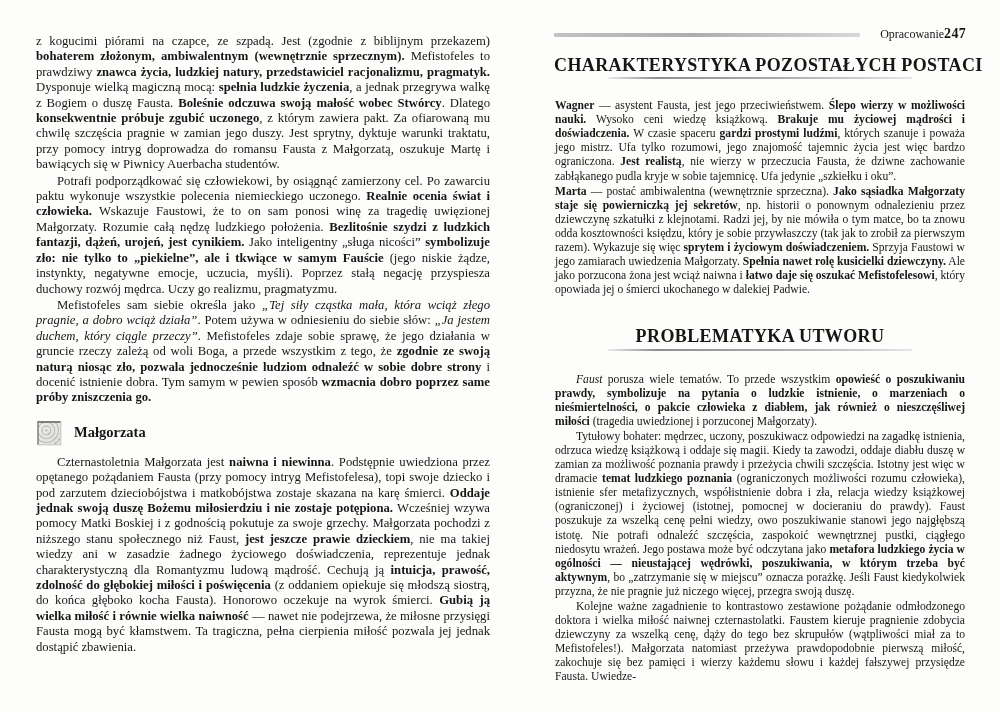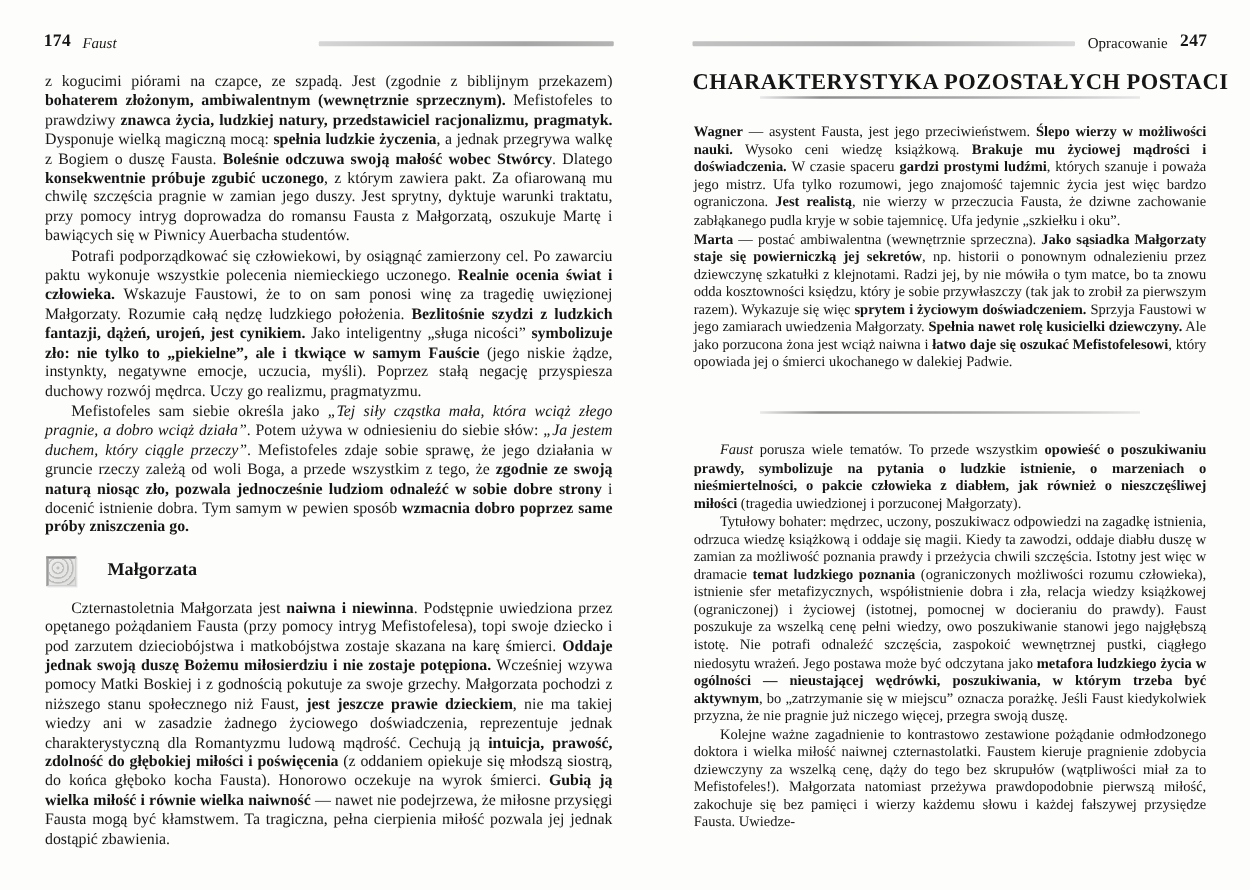--- a/index.html
+++ b/index.html
@@ -18,21 +18,21 @@
   .page.right { left: 554px; width: 412px; }
 
   
   .pg-header {
     display: flex; align-items: center; height: 24px;
   }
   .pnum  { font-weight: bold; font-size: 14px; letter-spacing: 0.3px; }
   .ptitle { font-size: 12px; }
   .ptitle.it { font-style: italic; }
   .page.left .pnum { margin-right: 9px; }
-  .page.right .ptitle { margin-right: 10px; }
+  .page.right .ptitle { }
   .hbar { height: 4px; border-radius: 1px; }
   .page.left .hbar {
     margin-left: auto; width: 236px; align-self: center; margin-top: 2px;
     background: linear-gradient(to right, #d6d6d6, #a6a6a6 70%, #b4b4b4);
   }
   .page.right .hbar {
     width: 306px; margin-right: auto; margin-top: 2px;
     background: linear-gradient(to right, #c2c2c2, #adadad 45%, #d8d8d8);
   }
 
@@ -40,21 +40,21 @@
   .pg-body { margin-top: 12px; text-align: justify; }
   .page.left  .pg-body { font-size: 12.7px; line-height: 15.4px; }
   .page.right .pg-body { font-size: 11.6px; line-height: 14.1px; }
   .para { margin: 1px; }
   .para.indent { text-indent: 21px; }
   .para b { font-weight: bold; }
   .para i { font-style: italic; }
 
   
   .sec-head {
-    display: flex; align-items: center; gap: 25px;
+    display: flex; align-items: center; gap: 13px;
     margin: 15px 0 10px 2px; text-indent: 0;
   }
   .ornament {
     width: 21px; height: 21px; flex: none;
     background:
       repeating-radial-gradient(circle at 35% 35%,
         rgba(125,125,125,0.38) 0 0.8px, transparent 1.6px 3.8px),
       linear-gradient(135deg, #ededeb, #dededc);
     border-top: 2px solid #808080;
     border-left: 2px solid #9b9b9b;
@@ -76,25 +76,20 @@
     background: linear-gradient(to right,
       #e9e9e9, #8e8e8e 16%, #a9a9a9 55%, #cfcfcf 85%, #e7e7e7);
   }
 </style>
 </head>
 <body>
 
 <div class="spread">
 
   <div class="page left">
-    <div class="pg-header">
-      <span class="pnum">174</span>
-      <span class="ptitle it">Faust</span>
-      <span class="hbar"></span>
-    </div>
     <div class="pg-body">
         <p class="para"><span>z kogucimi piórami na czapce, ze szpadą. Jest (zgodnie z biblijnym przekazem) </span><b>bohaterem złożonym, ambiwalentnym (wewnętrznie sprzecznym).</b><span> Mefistofeles to prawdziwy </span><b>znawca życia, ludzkiej natury, przedstawiciel racjonalizmu, pragmatyk.</b><span> Dysponuje wielką magiczną mocą: </span><b>spełnia ludzkie życzenia</b><span>, a jednak przegrywa walkę z Bogiem o duszę Fausta. </span><b>Boleśnie odczuwa swoją małość wobec Stwórcy</b><span>. Dlatego </span><b>konsekwentnie próbuje zgubić uczonego</b><span>, z którym zawiera pakt. Za ofiarowaną mu chwilę szczęścia pragnie w zamian jego duszy. Jest sprytny, dyktuje warunki traktatu, przy pomocy intryg doprowadza do romansu Fausta z Małgorzatą, oszukuje Martę i bawiących się w Piwnicy Auerbacha studentów.</span></p>
         <p class="para indent"><span>Potrafi podporządkować się człowiekowi, by osiągnąć zamierzony cel. Po zawarciu paktu wykonuje wszystkie polecenia niemieckiego uczonego. </span><b>Realnie ocenia świat i człowieka.</b><span> Wskazuje Faustowi, że to on sam ponosi winę za tragedię uwięzionej Małgorzaty. Rozumie całą nędzę ludzkiego położenia. </span><b>Bezlitośnie szydzi z ludzkich fantazji, dążeń, urojeń, jest cynikiem.</b><span> Jako inteligentny „sługa nicości” </span><b>symbolizuje zło: nie tylko to „piekielne”, ale i tkwiące w samym Fauście</b><span> (jego niskie żądze, instynkty, negatywne emocje, uczucia, myśli). Poprzez stałą negację przyspiesza duchowy rozwój mędrca. Uczy go realizmu, pragmatyzmu.</span></p>
         <p class="para indent"><span>Mefistofeles sam siebie określa jako </span><i>„Tej siły cząstka mała, która wciąż złego pragnie, a dobro wciąż działa”</i><span>. Potem używa w odniesieniu do siebie słów: </span><i>„Ja jestem duchem, który ciągle przeczy”</i><span>. Mefistofeles zdaje sobie sprawę, że jego działania w gruncie rzeczy zależą od woli Boga, a przede wszystkim z tego, że </span><b>zgodnie ze swoją naturą niosąc zło, pozwala jednocześnie ludziom odnaleźć w sobie dobre strony</b><span> i docenić istnienie dobra. Tym samym w pewien sposób </span><b>wzmacnia dobro poprzez same próby zniszczenia go.</b></p>
         <div class="sec-head">
           <span class="ornament"></span>
           <span class="sec-title">Małgorzata</span>
         </div>
         <p class="para indent"><span>Czternastoletnia Małgorzata jest </span><b>naiwna i niewinna</b><span>. Podstępnie uwiedziona przez opętanego pożądaniem Fausta (przy pomocy intryg Mefistofelesa), topi swoje dziecko i pod zarzutem dzieciobójstwa i matkobójstwa zostaje skazana na karę śmierci. </span><b>Oddaje jednak swoją duszę Bożemu miłosierdziu i nie zostaje potępiona.</b><span> Wcześniej wzywa pomocy Matki Boskiej i z godnością pokutuje za swoje grzechy. Małgorzata pochodzi z niższego stanu społecznego niż Faust, </span><b>jest jeszcze prawie dzieckiem</b><span>, nie ma takiej wiedzy ani w zasadzie żadnego życiowego doświadczenia, reprezentuje jednak charakterystyczną dla Romantyzmu ludową mądrość. Cechują ją </span><b>intuicja, prawość, zdolność do głębokiej miłości i poświęcenia</b><span> (z oddaniem opiekuje się młodszą siostrą, do końca głęboko kocha Fausta). Honorowo oczekuje na wyrok śmierci. </span><b>Gubią ją wielka miłość i równie wielka naiwność</b><span> — nawet nie podejrzewa, że miłosne przysięgi Fausta mogą być kłamstwem. Ta tragiczna, pełna cierpienia miłość pozwala jej jednak dostąpić zbawienia.</span></p>
       </div>
@@ -107,20 +102,21 @@
       <span class="pnum">247</span>
     </div>
     <div class="pg-body">
         <div class="box-head">
           <div class="box-title">CHARAKTERYSTYKA POZOSTAŁYCH POSTACI</div>
           <div class="box-rule"></div>
         </div>
         <p class="para"><b>Wagner</b><span> — asystent Fausta, jest jego przeciwieństwem. </span><b>Ślepo wierzy w możliwości nauki.</b><span> Wysoko ceni wiedzę książkową. </span><b>Brakuje mu życiowej mądrości i doświadczenia.</b><span> W czasie spaceru </span><b>gardzi prostymi ludźmi</b><span>, których szanuje i poważa jego mistrz. Ufa tylko rozumowi, jego znajomość tajemnic życia jest więc bardzo ograniczona. </span><b>Jest realistą</b><span>, nie wierzy w przeczucia Fausta, że dziwne zachowanie zabłąkanego pudla kryje w sobie tajemnicę. Ufa jedynie „szkiełku i oku”.</span></p>
         <p class="para"><b>Marta</b><span> — postać ambiwalentna (wewnętrznie sprzeczna). </span><b>Jako sąsiadka Małgorzaty staje się powierniczką jej sekretów</b><span>, np. historii o ponownym odnalezieniu przez dziewczynę szkatułki z klejnotami. Radzi jej, by nie mówiła o tym matce, bo ta znowu odda kosztowności księdzu, który je sobie przywłaszczy (tak jak to zrobił za pierwszym razem). Wykazuje się więc </span><b>sprytem i życiowym doświadczeniem.</b><span> Sprzyja Faustowi w jego zamiarach uwiedzenia Małgorzaty. </span><b>Spełnia nawet rolę kusicielki dziewczyny.</b><span> Ale jako porzucona żona jest wciąż naiwna i </span><b>łatwo daje się oszukać Mefistofelesowi</b><span>, który opowiada jej o śmierci ukochanego w dalekiej Padwie.</span></p>
         <div class="box-head second">
+          <div class="box-title">PROBLEMATYKA UTWORU</div>
           <div class="box-rule"></div>
         </div>
         <p class="para indent"><i>Faust</i><span> porusza wiele tematów. To przede wszystkim </span><b>opowieść o poszukiwaniu prawdy, symbolizuje na pytania o ludzkie istnienie, o marzeniach o nieśmiertelności, o pakcie człowieka z diabłem, jak również o nieszczęśliwej miłości</b><span> (tragedia uwiedzionej i porzuconej Małgorzaty).</span></p>
         <p class="para indent"><span>Tytułowy bohater: mędrzec, uczony, poszukiwacz odpowiedzi na zagadkę istnienia, odrzuca wiedzę książkową i oddaje się magii. Kiedy ta zawodzi, oddaje diabłu duszę w zamian za możliwość poznania prawdy i przeżycia chwili szczęścia. Istotny jest więc w dramacie </span><b>temat ludzkiego poznania</b><span> (ograniczonych możliwości rozumu człowieka), istnienie sfer metafizycznych, współistnienie dobra i zła, relacja wiedzy książkowej (ograniczonej) i życiowej (istotnej, pomocnej w docieraniu do prawdy). Faust poszukuje za wszelką cenę pełni wiedzy, owo poszukiwanie stanowi jego najgłębszą istotę. Nie potrafi odnaleźć szczęścia, zaspokoić wewnętrznej pustki, ciągłego niedosytu wrażeń. Jego postawa może być odczytana jako </span><b>metafora ludzkiego życia w ogólności — nieustającej wędrówki, poszukiwania, w którym trzeba być aktywnym</b><span>, bo „zatrzymanie się w miejscu” oznacza porażkę. Jeśli Faust kiedykolwiek przyzna, że nie pragnie już niczego więcej, przegra swoją duszę.</span></p>
         <p class="para indent"><span>Kolejne ważne zagadnienie to kontrastowo zestawione pożądanie odmłodzonego doktora i wielka miłość naiwnej czternastolatki. Faustem kieruje pragnienie zdobycia dziewczyny za wszelką cenę, dąży do tego bez skrupułów (wątpliwości miał za to Mefistofeles!). Małgorzata natomiast przeżywa prawdopodobnie pierwszą miłość, zakochuje się bez pamięci i wierzy każdemu słowu i każdej fałszywej przysiędze Fausta. Uwiedze-</span></p>
       </div>
   </div>
 
 </div>
 

